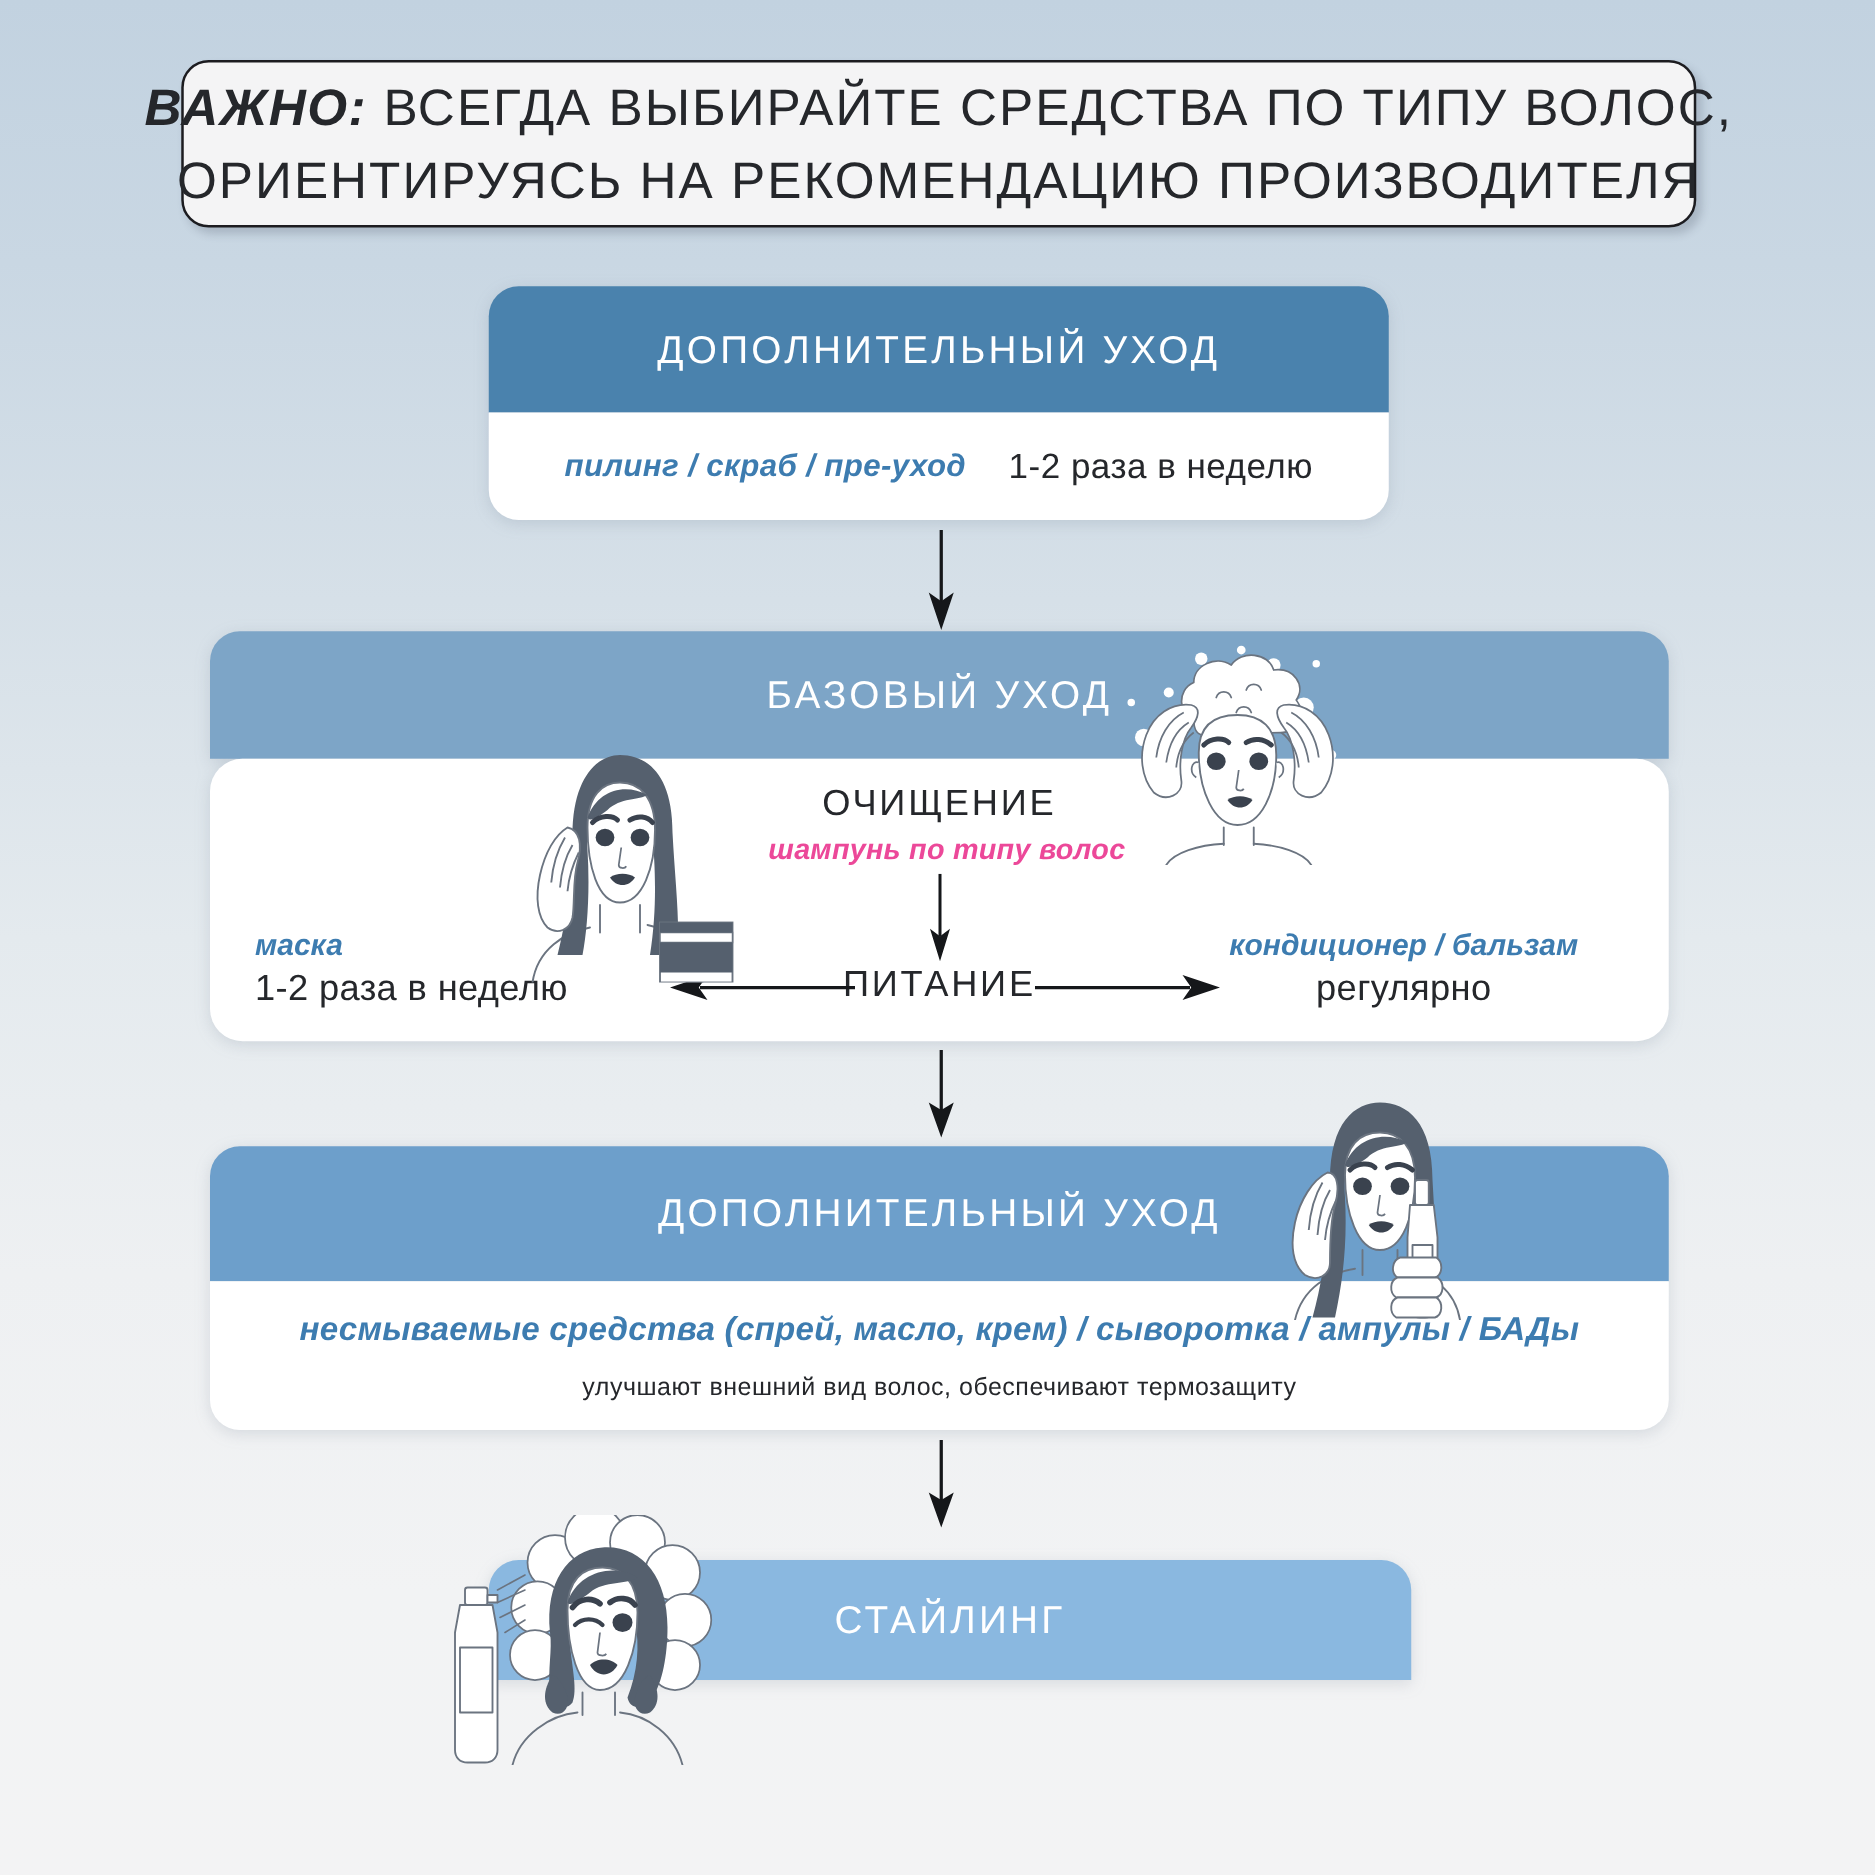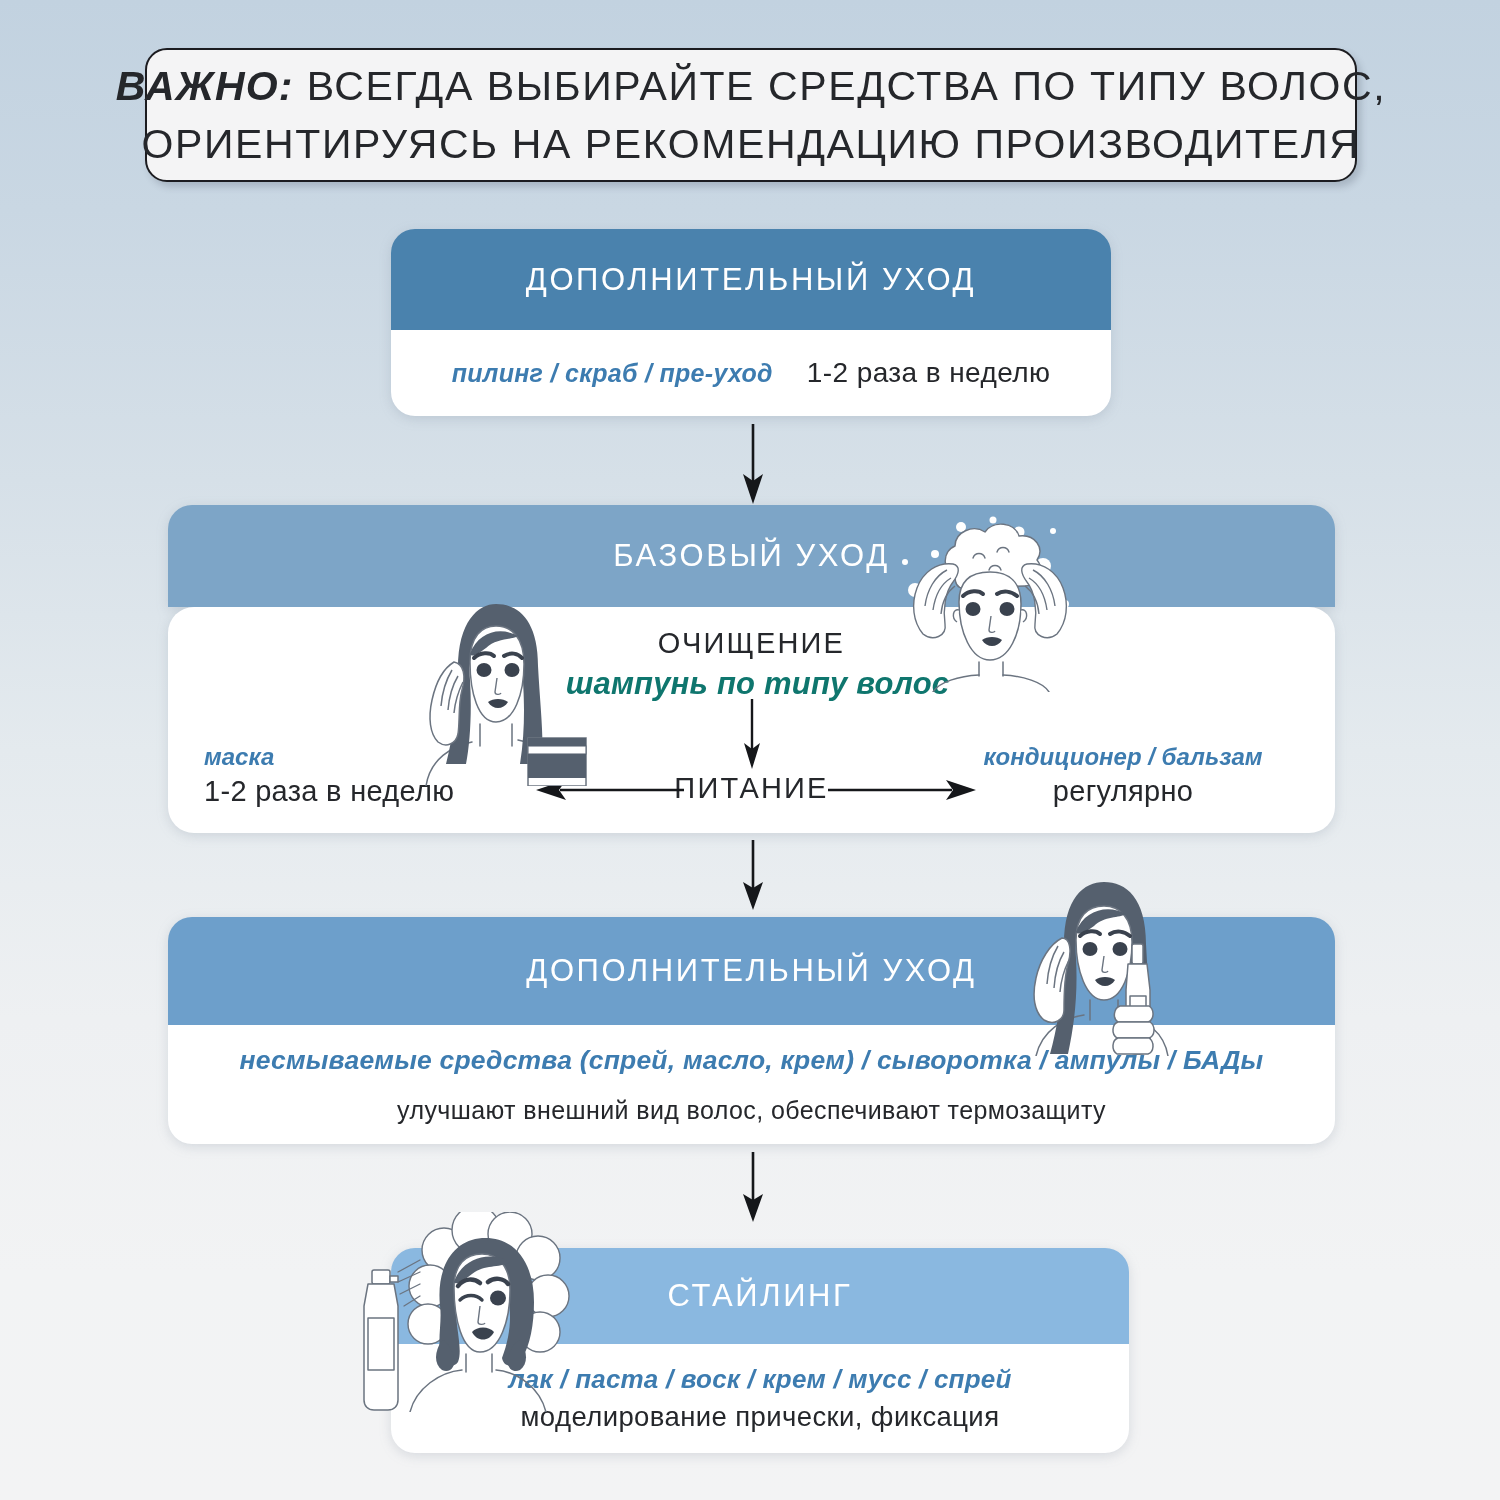--- a/index.html
+++ b/index.html
@@ -109,22 +109,22 @@
   
   #card2 { left: 168px; top: 505px; width: 1167px; height: 396px; }
   #card2 .card-head { height: 102px; background: #7da5c7; }
   #card2 .card-body { height: 226px; border-radius: 26px; }
 
   .c2-clean {
     position: absolute; left: 0; right: 0; top: 20px;
     text-align: center;
   }
   .c2-clean .lbl { color: #25272b; font-size: 29px; letter-spacing: 2.2px; }
-  .c2-clean .it  { color: #0f766e; font-style: italic; font-weight: bold;
-                   font-size: 31px; margin-top: 6px; letter-spacing: 0.2px; padding-left: 12px; }
+  .c2-clean .it  { color: #ec4899; font-style: italic; font-weight: bold;
+                   font-size: 23px; margin-top: 6px; letter-spacing: 0.2px; padding-left: 12px; }
 
   .c2-feed {
     position: absolute; left: 50%; transform: translateX(-50%);
     top: 165px;
     color: #25272b; font-size: 29px; letter-spacing: 2.2px; white-space: nowrap;
   }
   .c2-left {
     position: absolute; left: 36px; top: 136px; width: 350px; 
   }
   .c2-right {
@@ -134,21 +134,21 @@
                                 font-weight: bold; font-size: 24px; }
   .c2-left .dk, .c2-right .dk { color: #25272b; font-size: 29px; margin-top: 4px;
                                 letter-spacing: 0.3px; }
 
   
   #card3 { left: 168px; top: 917px; width: 1167px; height: 227px; }
   #card3 .card-head { height: 108px; background: #6d9fcb; }
   #card3 .card-body { height: 119px; display: flex; flex-direction: column;
                       align-items: center; justify-content: center; gap: 20px; }
   #card3 .sub-it { font-size: 26.5px; letter-spacing: 0.2px; }
-  #card3 .sub-dk { font-size: 25px; letter-spacing: 0.4px; }
+  #card3 .sub-dk { font-size: 20px; letter-spacing: 0.4px; }
 
   
   #card4 { left: 391px; top: 1248px; width: 738px; height: 205px; }
   #card4 .card-head { height: 96px; background: #8ab8e0; }
   #card4 .card-body { height: 109px; display: flex; flex-direction: column;
                       align-items: center; justify-content: center; gap: 6px; }
   #card4 .sub-it { font-size: 26px; letter-spacing: 0.2px; }
   #card4 .sub-dk { font-size: 27.5px; letter-spacing: 0.4px; }
 
   
@@ -392,24 +392,20 @@
 
   <svg class="varrow" style="left:733px; top:1152px;" width="40" height="72" viewBox="0 0 40 72">
     <line x1="20" y1="0" x2="20" y2="48" stroke="#15171a" stroke-width="2.6"></line>
     <polygon points="20,70 10,42 20,48 30,42" fill="#15171a"></polygon>
   </svg>
 
   <div class="card" id="card4">
     <div class="card-head">
       <span class="card-head-title">СТАЙЛИНГ</span>
     </div>
-    <div class="card-body">
-      <span class="sub-it">лак / паста / воск / крем / мусс / спрей</span>
-      <span class="sub-dk">моделирование прически, фиксация</span>
-    </div>
   </div>
 
   <svg class="illus" style="left:358px; top:1212px;" width="225" height="200" viewBox="0 0 225 200">
 
     <g fill="#ffffff" stroke="#6b7480" stroke-width="1.5" stroke-linecap="round">
       <path d="M52 200 C58 176 82 160 104 158 M188 200 C182 176 160 160 138 158" fill="none"></path>
       <path d="M108 142 L108 160 M134 142 L134 160" fill="none"></path>
     </g>
 
     <g fill="#ffffff" stroke="#6b7480" stroke-width="1.4">

